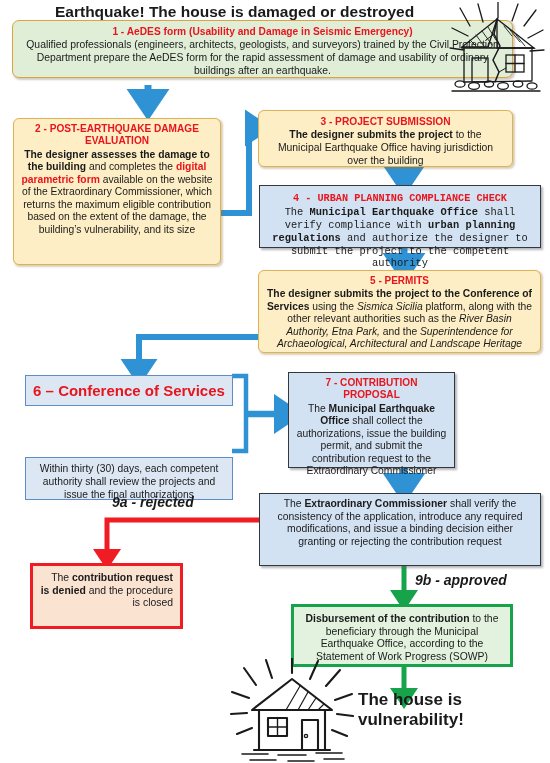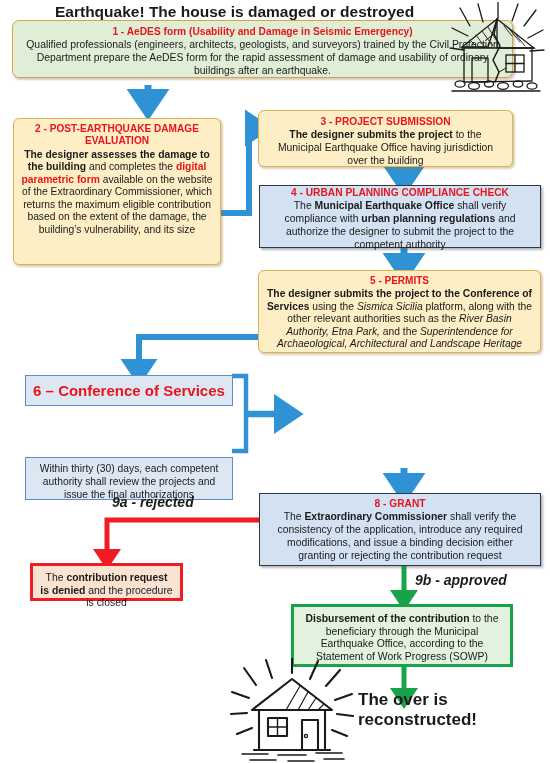--- a/index.html
+++ b/index.html
@@ -192,47 +192,50 @@
   <div class="node box-cream" style="left:13px; top:118px; width:208px; height:147px; padding:4px 7px 0; font-size:10.3px;">
     <span class="ttl" style="font-size:10.1px;">2 - POST-EARTHQUAKE DAMAGE EVALUATION</span>
     <span class="body"><b>The designer assesses the damage to the building</b><span> and completes the </span><span class="red">digital parametric form</span><span> available on the website of the Extraordinary Commissioner, which returns the maximum eligible contribution based on the extent of the damage, the building’s vulnerability, and its size</span></span>
   </div>
 
   <div class="node box-cream" style="left:258px; top:110px; width:255px; height:57px; padding:5px 8px 0; font-size:10.4px;">
     <span class="ttl" style="font-size:10.2px;">3 - PROJECT SUBMISSION</span>
     <span class="body"><b>The designer submits the project</b><span> to the Municipal Earthquake Office having jurisdiction over the building</span></span>
   </div>
 
-  <div class="node box-blue" style="left:259px; top:185px; width:282px; height:63px; padding:1px 7px 0; font-size:10.4px;">
+  <div class="node box-blue" style="left:259px; top:185px; width:282px; height:63px; padding:7px 7px 0; font-size:10.4px;font-family:Liberation Mono, monospace;">
     <span class="ttl" style="font-size:10.2px;">4 - URBAN PLANNING COMPLIANCE CHECK</span>
     <span class="body"><span>The </span><b>Municipal Earthquake Office</b><span> shall verify compliance with </span><b>urban planning regulations</b><span> and authorize the designer to submit the project to the competent authority</span></span>
   </div>
 
   <div class="node box-cream" style="left:258px; top:270px; width:283px; height:83px; padding:4px 7px 0; font-size:10.3px;">
     <span class="ttl" style="font-size:10px;">5 - PERMITS</span>
     <span class="body"><b>The designer submits the project to the Conference of Services</b><span> using the </span><i>Sismica Sicilia</i><span> platform, along with the other relevant authorities such as the </span><i>River Basin Authority, Etna Park,</i><span> and the </span><i>Superintendence for Archaeological, Architectural and Landscape Heritage</i></span>
   </div>
 
   <div class="box6-cell" style="left:25px; top:375px; width:208px; height:31px; padding-top:6px;">
     <span class="box6-head" style="font-size:15px;">6 – Conference of Services</span>
   </div>
   <div class="box6-cell" style="left:25px; top:409px; width:208px; height:43px; padding:5px 8px 0;
               font-size:10.3px; line-height:1.25;margin-top:48px;">
     <span>Within thirty (30) days, each competent authority shall review the projects and issue the final authorizations</span>
   </div>
 
+  <div class="node box-blue" style="left:288px; top:372px; width:167px; height:96px; padding:4px 7px 0; font-size:10.3px;">
+    <span class="ttl" style="font-size:10.1px;">7 - CONTRIBUTION PROPOSAL</span>
+    <span class="body"><span>The </span><b>Municipal Earthquake Office</b><span> shall collect the authorizations, issue the building permit, and submit the contribution request to the Extraordinary Commissioner</span></span>
+  </div>
 
   <div class="node box-blue" style="left:259px; top:493px; width:282px; height:73px; padding:4px 7px 0; font-size:10.4px;">
-    <span class="ttl" style="font-size:10.2px;">8 - GRANT</span>
     <span class="body"><span>The </span><b>Extraordinary Commissioner</b><span> shall verify the consistency of the application, introduce any required modifications, and issue a binding decision either granting or rejecting the contribution request</span></span>
   </div>
 
   <div class="label" style="left:112px; top:494px; font-size:14px;">9a - rejected</div>
 
-  <div class="node box-denied" style="left:30px; top:563px; width:153px; height:38px; padding:6px 7px 0; font-size:10.4px;">
+  <div class="node box-denied" style="left:30px; top:563px; width:153px; height:66px; padding:6px 7px 0; font-size:10.4px;text-align:right;">
     <span class="body"><span>The </span><b>contribution request is denied</b><span> and the procedure is closed</span></span>
   </div>
 
   <div class="label" style="left:415px; top:572px; font-size:14px;text-align:right;">9b - approved</div>
 
   <div class="node box-disb" style="left:291px; top:604px; width:222px; height:63px; padding:6px 8px 0; font-size:10.4px;">
     <span class="body"><b>Disbursement of the contribution</b><span> to the beneficiary through the Municipal Earthquake Office, according to the Statement of Work Progress (SOWP)</span></span>
   </div>
 
   <div class="illo" style="left:228px; top:658px; width:128px; height:105px;">
@@ -255,15 +258,15 @@
 
         <path d="M74,92 L74,62 L90,62 L90,92"></path>
         <circle cx="78" cy="78" r="1.6" stroke-width="1.4"></circle>
 
         <path d="M14,96 L40,96 M50,97 L78,97 M88,95 L114,95" stroke-width="1.6"></path>
         <path d="M22,102 L48,102 M60,103 L86,103 M96,101 L116,101" stroke-width="1.6"></path>
       </g>
     </svg>
   </div>
 
-  <div class="final-text" style="left:358px; top:690px; width:180px; font-size:17px;">The over is reconstructed!</div>
+  <div class="final-text" style="left:358px; top:690px; width:180px; font-size:17px;">The house is vulnerability!</div>
 
 </div>
 
 </body></html>

